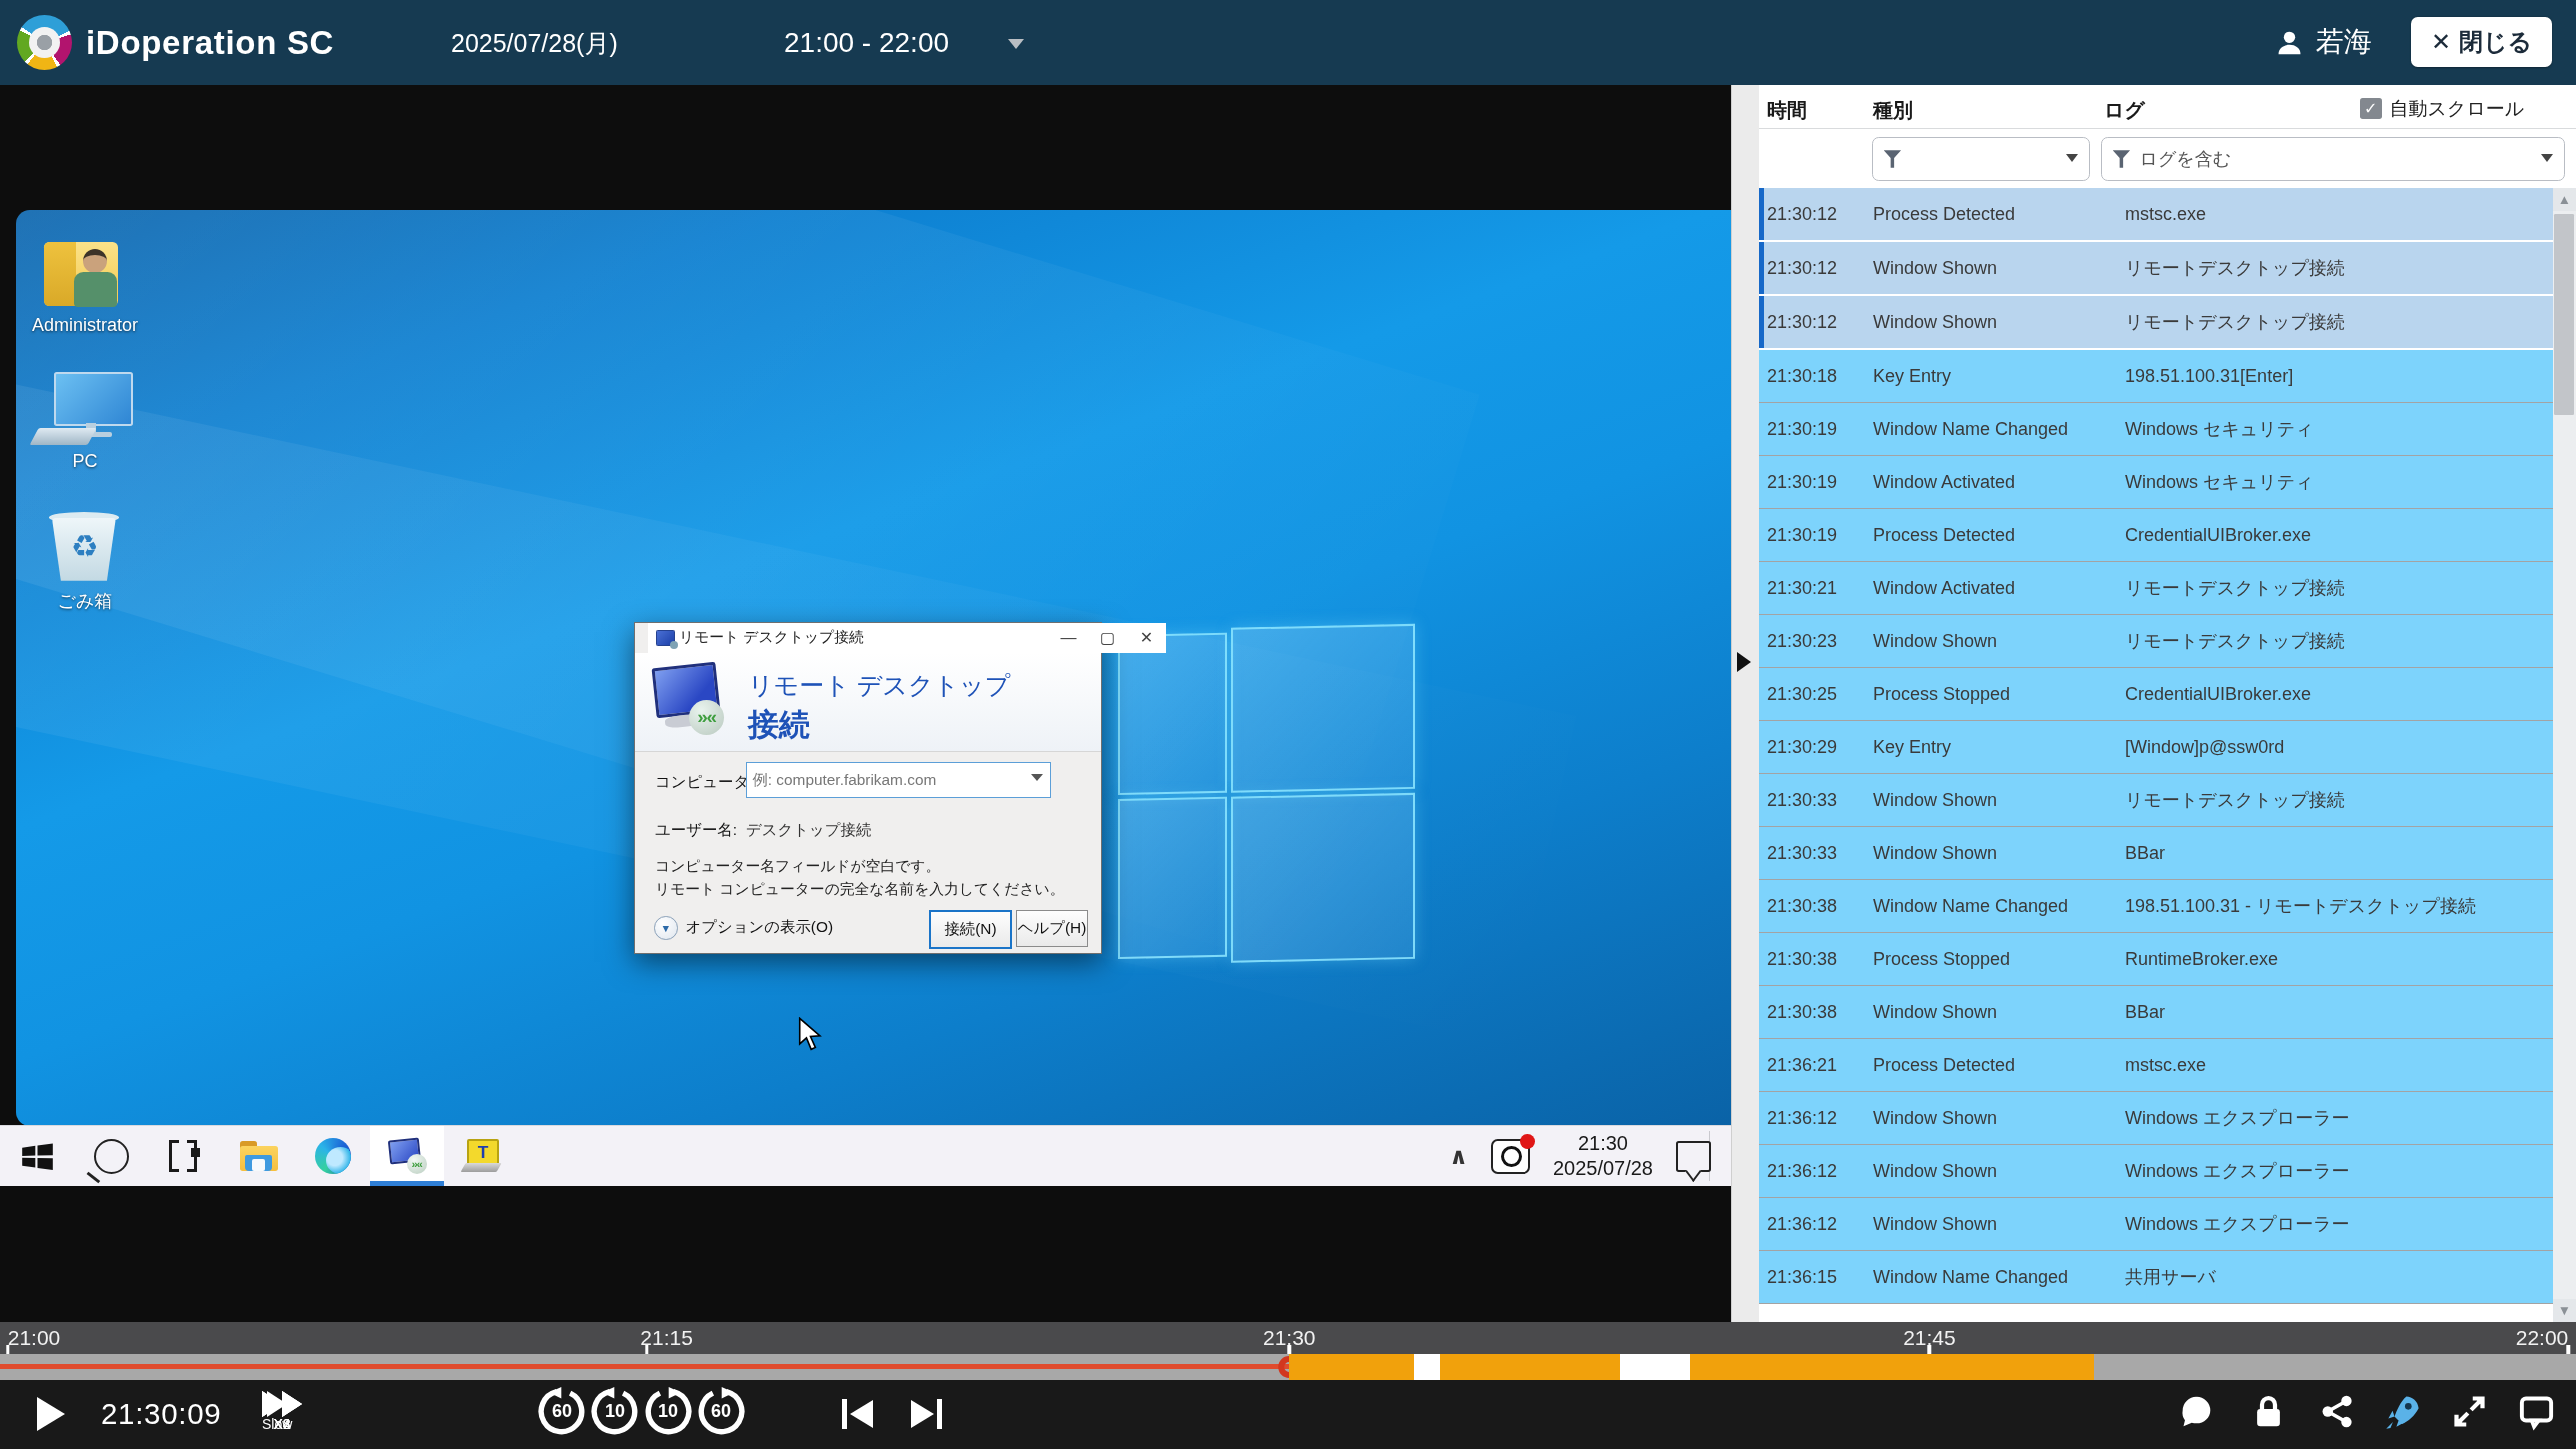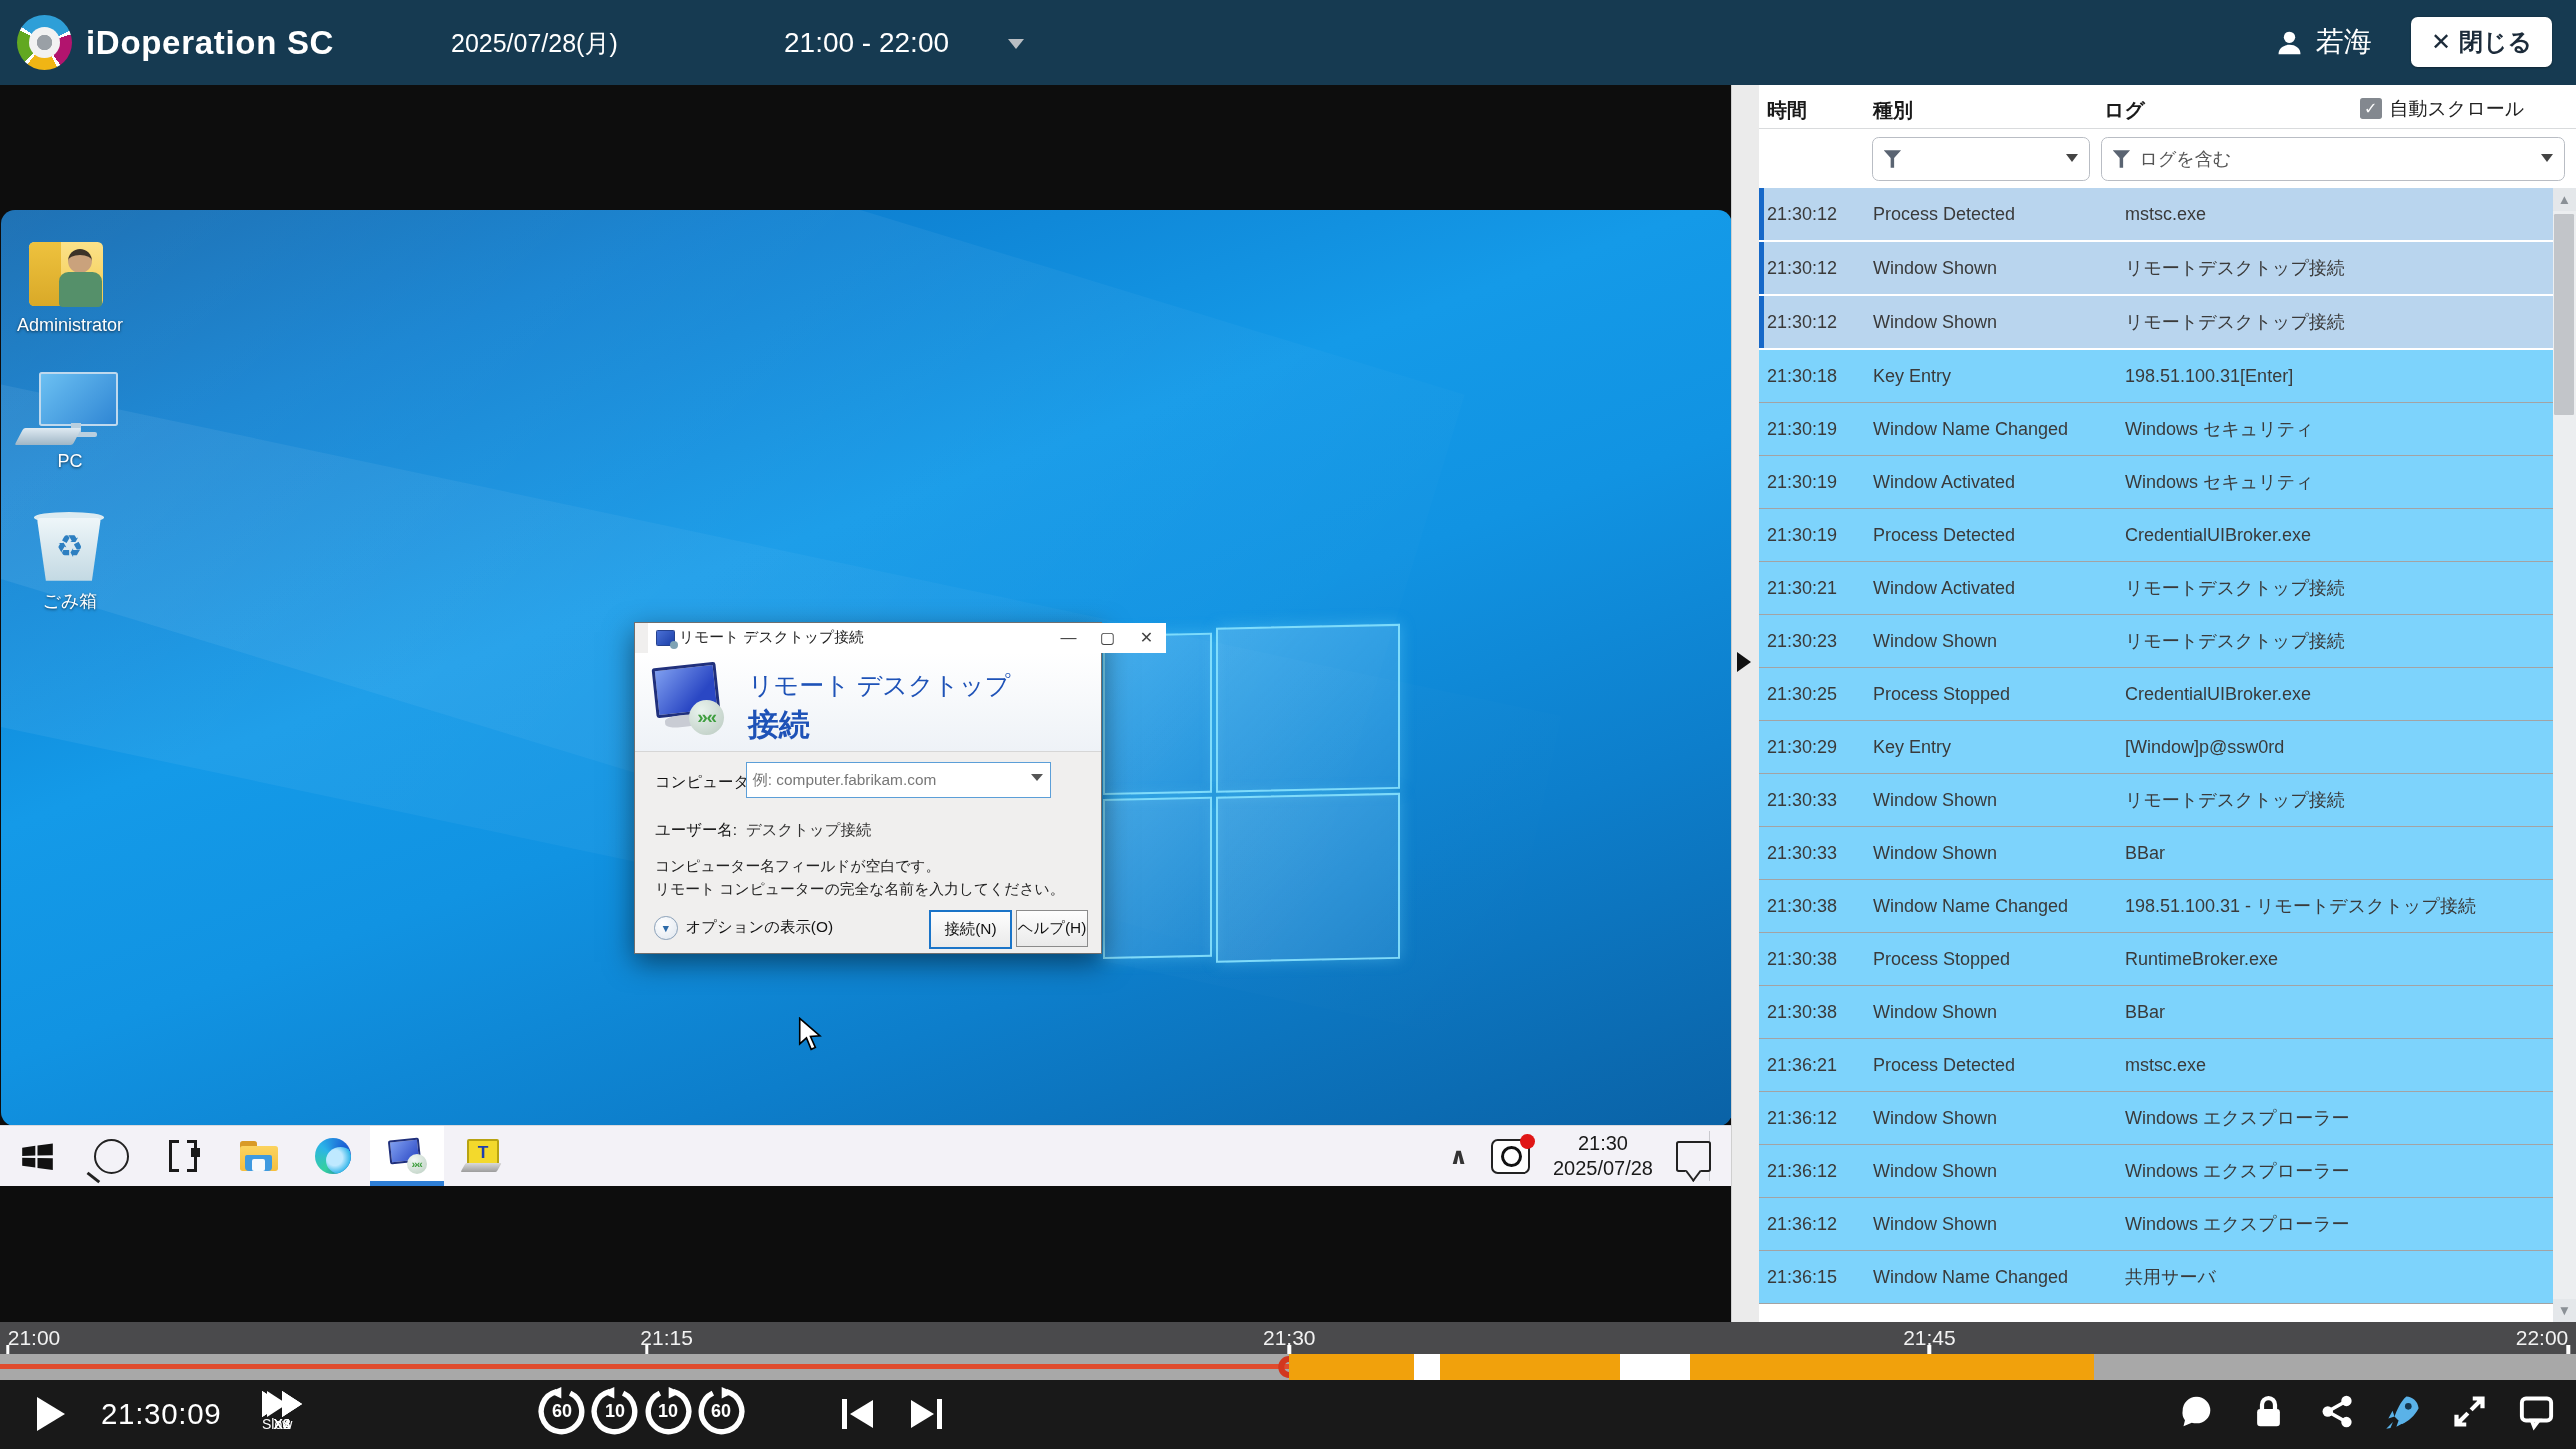--- a/index.html
+++ b/index.html
@@ -19,21 +19,21 @@
   #hdr-date{left:451px;top:27px;font-size:25px;color:#fff;}
   #hdr-range{left:784px;top:27px;font-size:28px;color:#fff;}
   #hdr-range-caret{left:1008px;top:39px;width:0;height:0;border-left:8.7px solid transparent;border-right:8.7px solid transparent;border-top:10.7px solid #b9bec3;}
   #hdr-user{left:2274px;top:23px;display:flex;align-items:center;gap:10.7px;color:#fff;font-size:28px;}
   #close-btn{left:2411px;top:17.4px;width:141px;height:50px;background:#fff;border-radius:6.7px;
     display:flex;align-items:center;justify-content:center;gap:8px;font-size:24px;color:#1c2b3a;font-weight:600;
     box-shadow:0 0.7px 2px rgba(0,0,0,.35);}
 
   
   #video-pane{left:0;top:85px;width:1731px;height:1237px;background:#0d0d0d;overflow:hidden;}
-  #desktop{left:1px;top:125px;width:1731px;height:916px;overflow:hidden;
+  #desktop{left:16px;top:125px;width:1731px;height:916px;overflow:hidden;
     background:linear-gradient(160deg,#0a64ad 0%,#0e7fd0 18%,#149ae8 40%,#1193e2 55%,#0d7ecb 75%,#0a62a6 100%);border-radius:14px;}
   .beam{position:absolute;background:linear-gradient(115deg,rgba(255,255,255,.10),rgba(255,255,255,0));}
   #beam1{left:-134px;top:-54px;width:1543px;height:604px;transform:rotate(17deg);}
   #beam2{left:-67px;top:335px;width:1610px;height:335px;transform:rotate(12deg);background:linear-gradient(115deg,rgba(255,255,255,.07),rgba(255,255,255,0));}
   #win-glyph{left:1102px;top:417px;width:295px;height:332px;transform:skewY(-1.2deg);}
   .pane{position:absolute;border:2px solid rgba(140,230,255,.85);background:linear-gradient(135deg,rgba(170,225,255,.30),rgba(120,195,245,.18));box-shadow:0 0 14.8px rgba(120,220,255,.35);}
   #pane-tl{left:0;top:5.4px;width:105px;height:156px;}
   #pane-tr{left:113px;top:0;width:180px;height:161px;}
   #pane-bl{left:0;top:169px;width:105px;height:156px;}
   #pane-br{left:113px;top:169px;width:180px;height:162px;}

